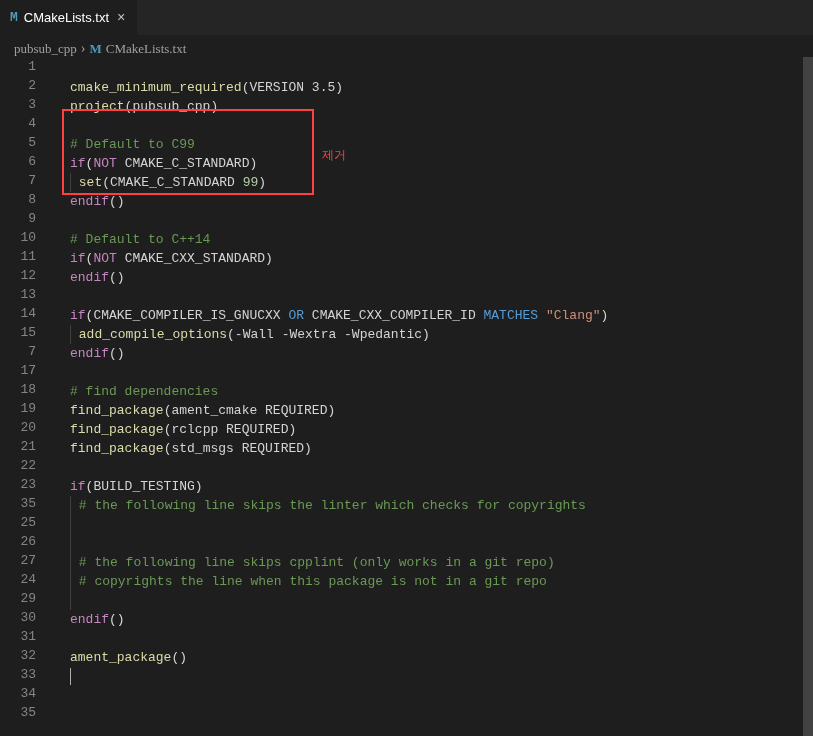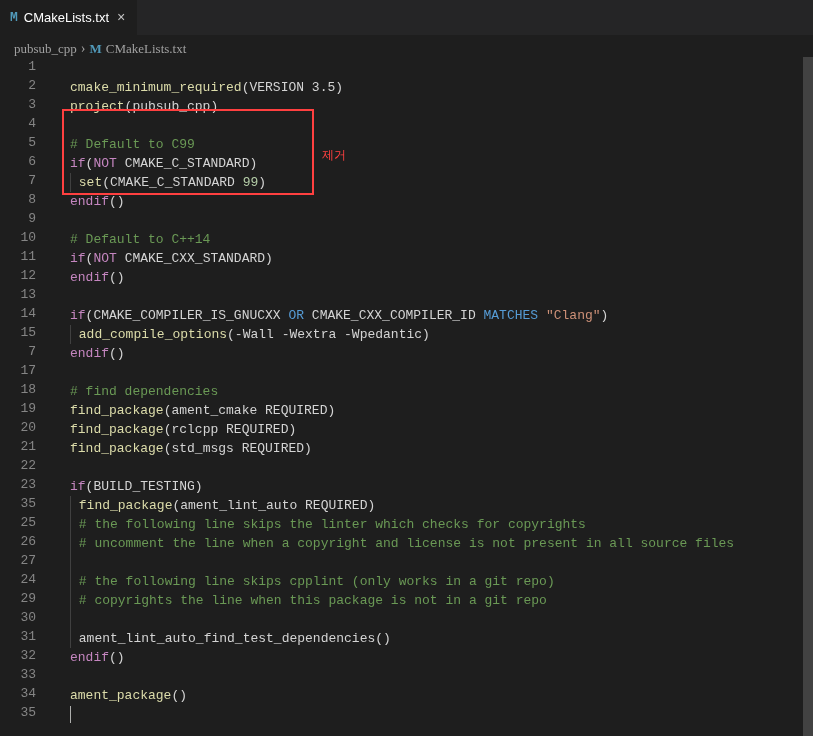--- a/index.html
+++ b/index.html
@@ -180,28 +180,26 @@
     <div class="line"><span class="k-ctrl">if</span><span class="k-punc">(CMAKE_COMPILER_IS_GNUCXX </span><span class="k-kw">OR</span><span class="k-punc"> CMAKE_CXX_COMPILER_ID </span><span class="k-kw">MATCHES</span><span> </span><span class="k-str">"Clang"</span><span class="k-punc">)</span></div>
     <div class="line"><span class="guide"></span> <span class="k-func">add_compile_options</span><span class="k-punc">(-Wall -Wextra -Wpedantic)</span></div>
     <div class="line"><span class="k-ctrl">endif</span><span class="k-punc">()</span></div>
     <div class="line"></div>
     <div class="line"><span class="k-cmt"># find dependencies</span></div>
     <div class="line"><span class="k-func">find_package</span><span class="k-punc">(ament_cmake REQUIRED)</span></div>
     <div class="line"><span class="k-func">find_package</span><span class="k-punc">(rclcpp REQUIRED)</span></div>
     <div class="line"><span class="k-func">find_package</span><span class="k-punc">(std_msgs REQUIRED)</span></div>
     <div class="line"></div>
     <div class="line"><span class="k-ctrl">if</span><span class="k-punc">(BUILD_TESTING)</span></div>
-    <div class="line"><span class="guide"></span> <span class="k-func">find_package</span><span class="k-punc">(ament_lint_auto REQUIRED)</span></div>
     <div class="line"><span class="guide"></span> <span class="k-cmt"># the following line skips the linter which checks for copyrights</span></div>
-    <div class="line"><span class="guide"></span> <span class="k-cmt"># uncomment the line when a copyright and license is not present in all source files</span></div>
+    <div class="line"><span class="guide"></span> </div>
     <div class="line"><span class="guide"></span> </div>
     <div class="line"><span class="guide"></span> <span class="k-cmt"># the following line skips cpplint (only works in a git repo)</span></div>
     <div class="line"><span class="guide"></span> <span class="k-cmt"># copyrights the line when this package is not in a git repo</span></div>
     <div class="line"><span class="guide"></span> </div>
-    <div class="line"><span class="guide"></span> <span class="k-punc">ament_lint_auto_find_test_dependencies()</span></div>
     <div class="line"><span class="k-ctrl">endif</span><span class="k-punc">()</span></div>
     <div class="line"></div>
     <div class="line"><span class="k-func">ament_package</span><span class="k-punc">()</span></div>
     <div class="line"><span class="cursor"></span></div>
   </div>
 
   <div class="red-box" style="left:62px; top:52px; width:252px; height:86px;"></div>
   <div class="annotation" style="left:322px; top:90px;">제거</div>
 </div>
 

